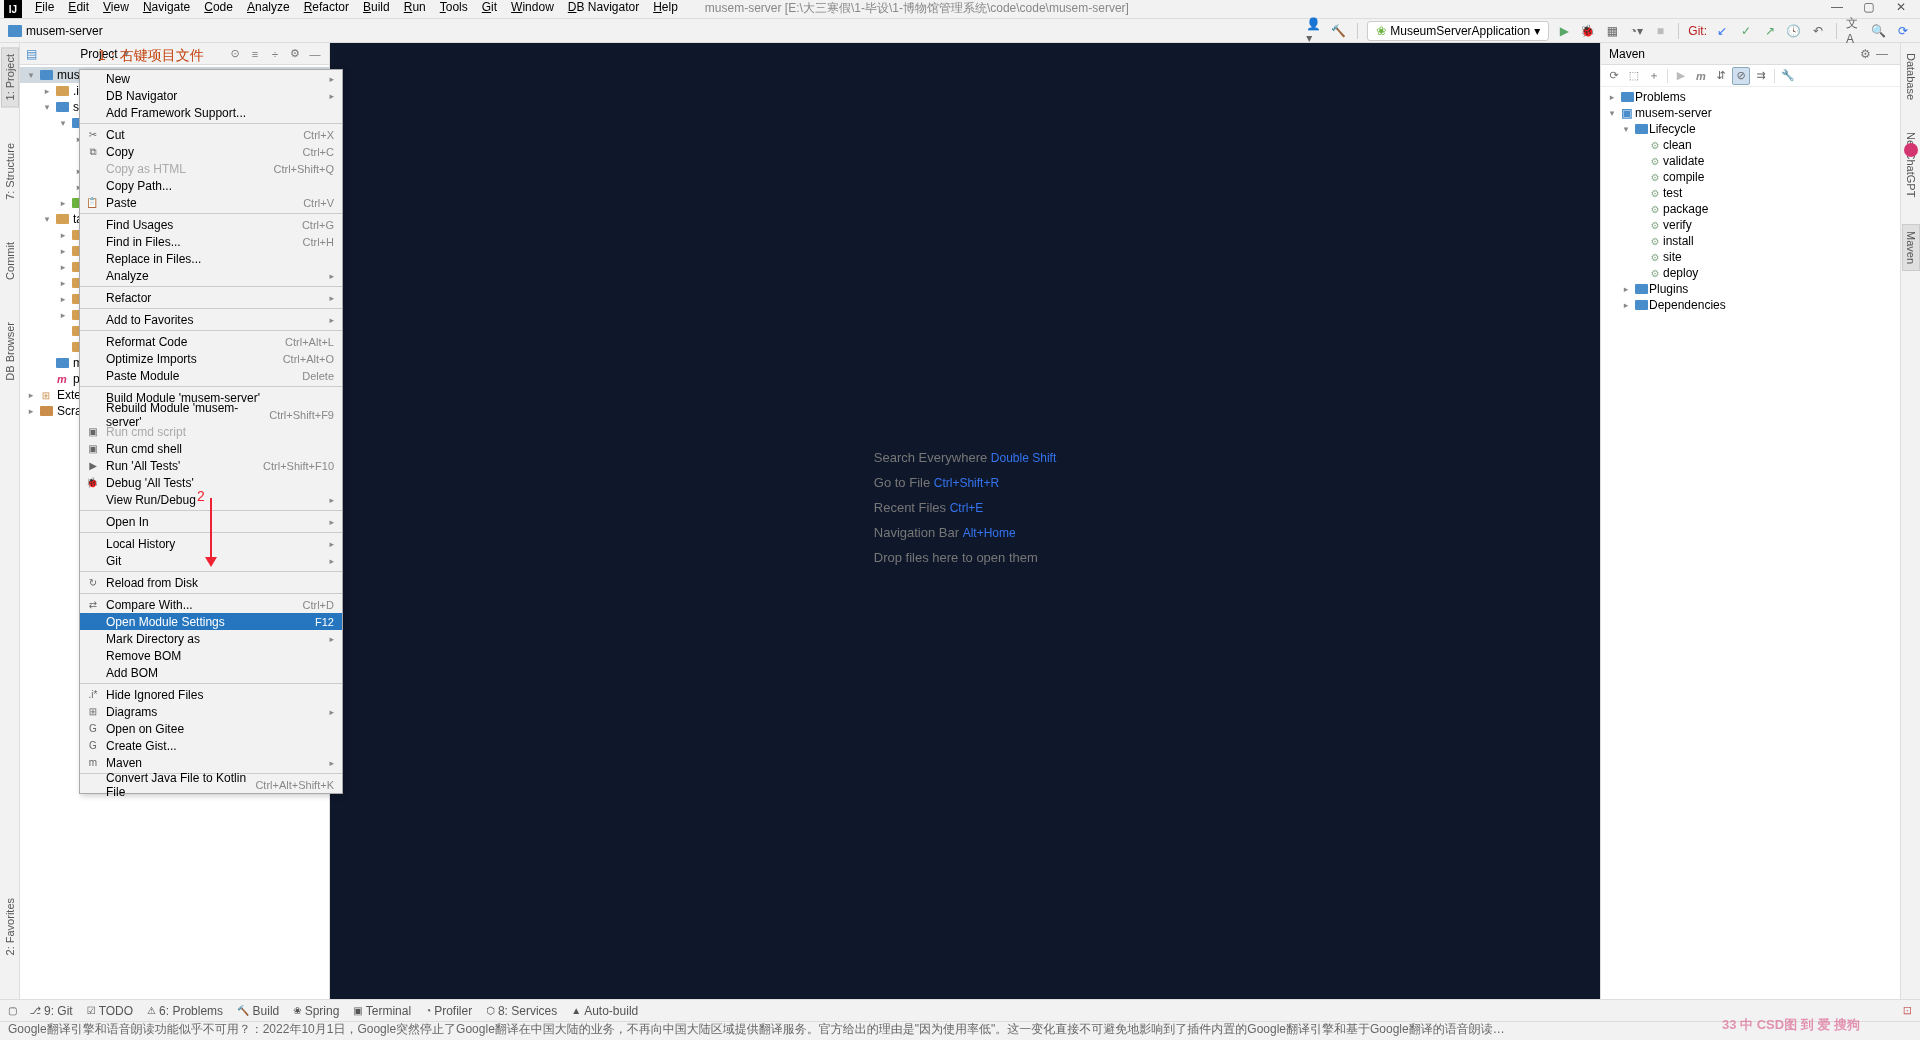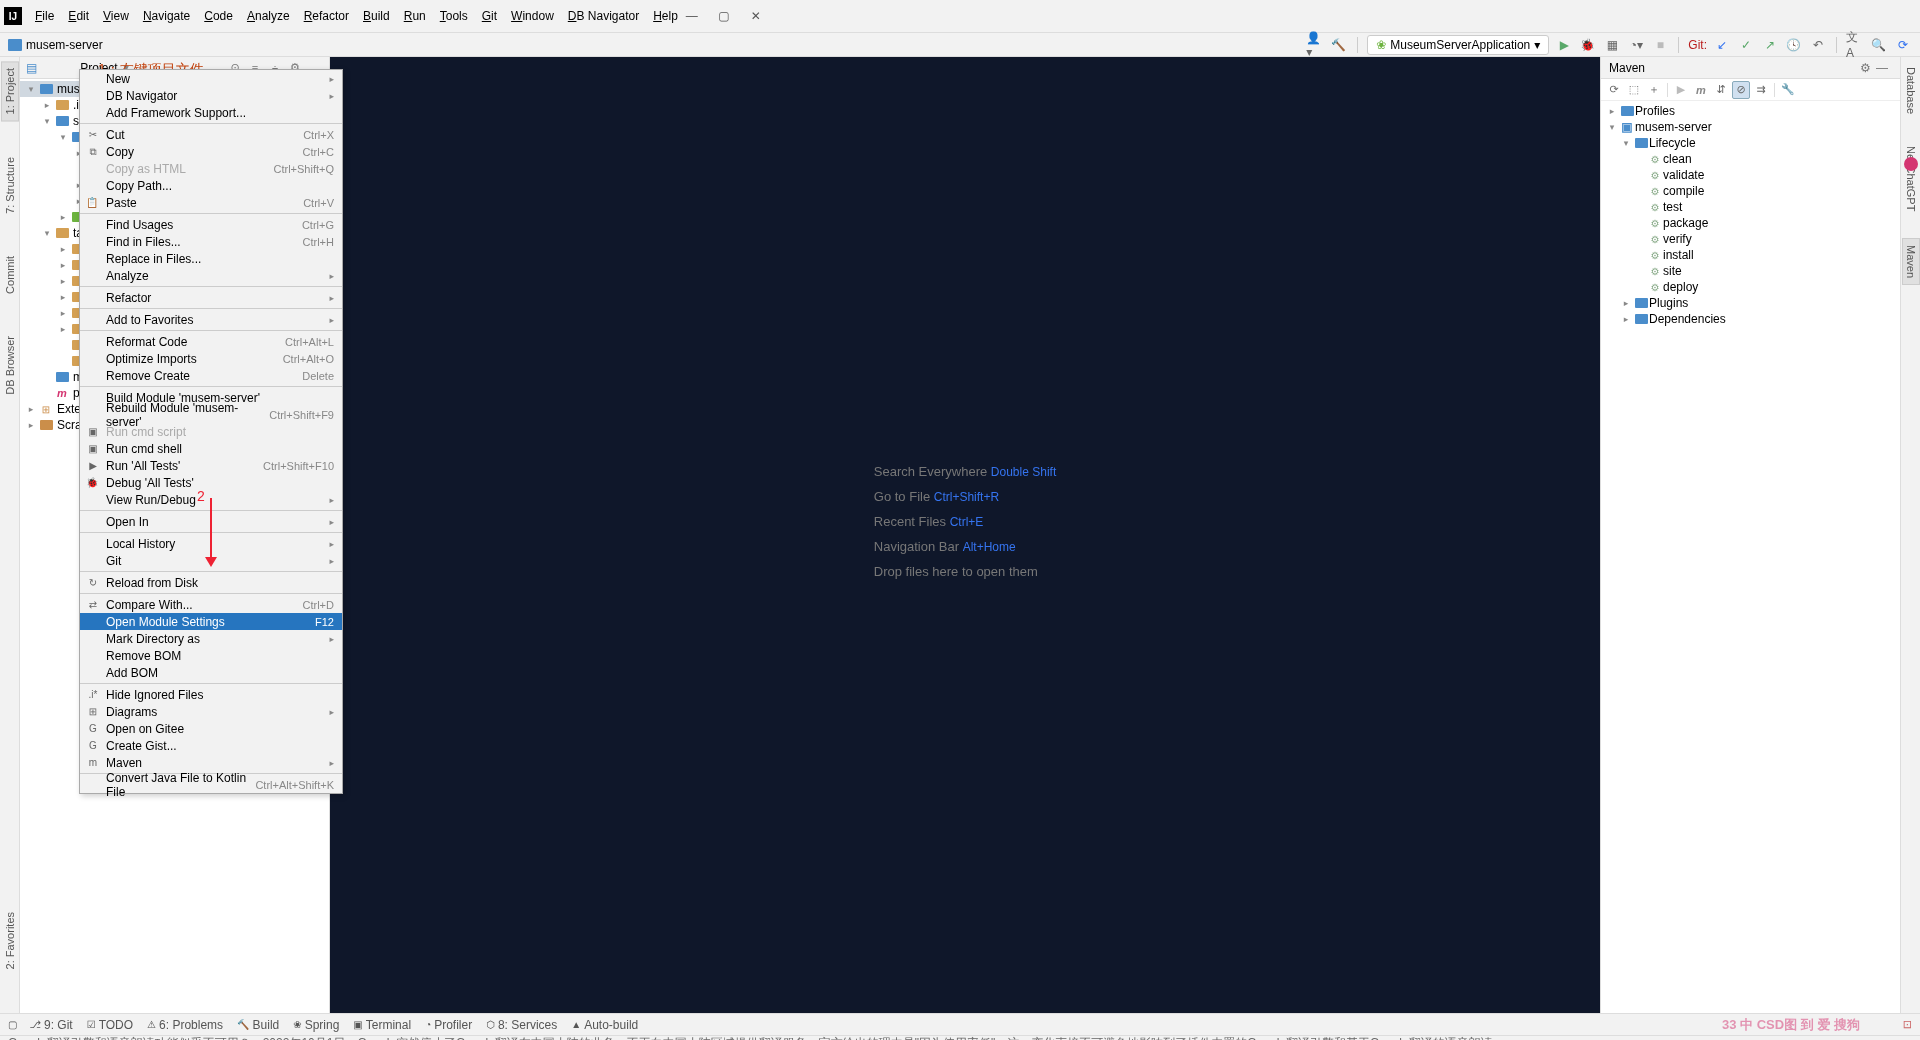--- a/index.html
+++ b/index.html
@@ -1,19 +1,19 @@
 <!DOCTYPE html>
 <html><head>
 <meta charset="utf-8">
 <style>
 * { margin: 0; padding: 0; box-sizing: border-box; font-family: "Segoe UI", Arial, sans-serif; font-size: 12px; }
 body { background: #f2f2f2; width: 1920px; height: 1040px; overflow: hidden; position: relative; }
 
 
-.menubar { height: 28px; background: #f2f2f2; border-bottom: 1px solid #ddd; display: flex; align-items: center; padding: 16px 4px; }
+.menubar { height: 19px; background: #f2f2f2; border-bottom: 1px solid #ddd; display: flex; padding: 0 4px; }
 .menubar .logo { width: 18px; height: 18px; background: #000; color: #fff; display: flex; align-items: center; justify-content: center; font-weight: bold; font-size: 10px; margin-right: 6px; }
 .menubar .menu-item { padding: 0 7px; cursor: pointer; text-decoration: underline; text-decoration-color: transparent; }
 .menubar .menu-item:first-letter { text-decoration: underline; }
 .menubar .title { margin-left: 20px; color: #888; flex: 1; }
 .menubar .win-controls { display: flex; gap: 18px; padding-right: 8px; }
 .menubar .win-btn { width: 14px; height: 14px; display: flex; align-items: center; justify-content: center; cursor: pointer; color: #555; }
 
 
 .navbar { height: 24px; background: #f2f2f2; border-bottom: 1px solid #ddd; display: flex; align-items: center; padding: 0 8px; }
 .navbar .breadcrumb { display: flex; align-items: center; gap: 4px; }
@@ -127,20 +127,21 @@
       <div class="menu-item">Analyze</div>
       <div class="menu-item">Refactor</div>
       <div class="menu-item">Build</div>
       <div class="menu-item">Run</div>
       <div class="menu-item">Tools</div>
       <div class="menu-item">Git</div>
       <div class="menu-item">Window</div>
       <div class="menu-item">DB Navigator</div>
       <div class="menu-item">Help</div>
     </div>
+  <div class="title">musem-server [E:\大三寒假\1-毕设\1-博物馆管理系统\code\code\musem-server]</div>
   <div class="win-controls">
     <div class="win-btn">—</div>
     <div class="win-btn">▢</div>
     <div class="win-btn">✕</div>
   </div>
 </div>
 
 <div class="navbar">
   <div class="breadcrumb">
     <div class="folder-icon"></div>
@@ -386,21 +387,21 @@
       <div class="mbtn">⇉</div>
       <div style="width:1px;height:14px;background:#ddd;margin:0 2px"></div>
       <div class="mbtn">🔧</div>
     </div>
     <div class="maven-tree" id="maven-tree">
         <div class="mrow mp0">
           <span class="arrow">▸</span>
           <span class="micon">
             <div class="folder-i"></div>
           </span>
-          <span>Profiles</span>
+          <span>Problems</span>
         </div>
         <div class="mrow mp0">
           <span class="arrow">▾</span>
           <span class="micon">
             <span style="color:#4a8dcb;font-weight:bold">▣</span>
           </span>
           <span>musem-server</span>
         </div>
         <div class="mrow mp1">
           <span class="arrow">▾</span>
@@ -561,21 +562,21 @@
     <div class="ctx-sep"></div>
     <div class="ctx-item">
       <span class="label">Reformat Code</span>
       <span class="shortcut">Ctrl+Alt+L</span>
     </div>
     <div class="ctx-item">
       <span class="label">Optimize Imports</span>
       <span class="shortcut">Ctrl+Alt+O</span>
     </div>
     <div class="ctx-item">
-      <span class="label">Remove Create</span>
+      <span class="label">Paste Module</span>
       <span class="shortcut">Delete</span>
     </div>
     <div class="ctx-sep"></div>
     <div class="ctx-item">
       <span class="label">Build Module 'musem-server'</span>
     </div>
     <div class="ctx-item">
       <span class="label">Rebuild Module 'musem-server'</span>
       <span class="shortcut">Ctrl+Shift+F9</span>
     </div>

